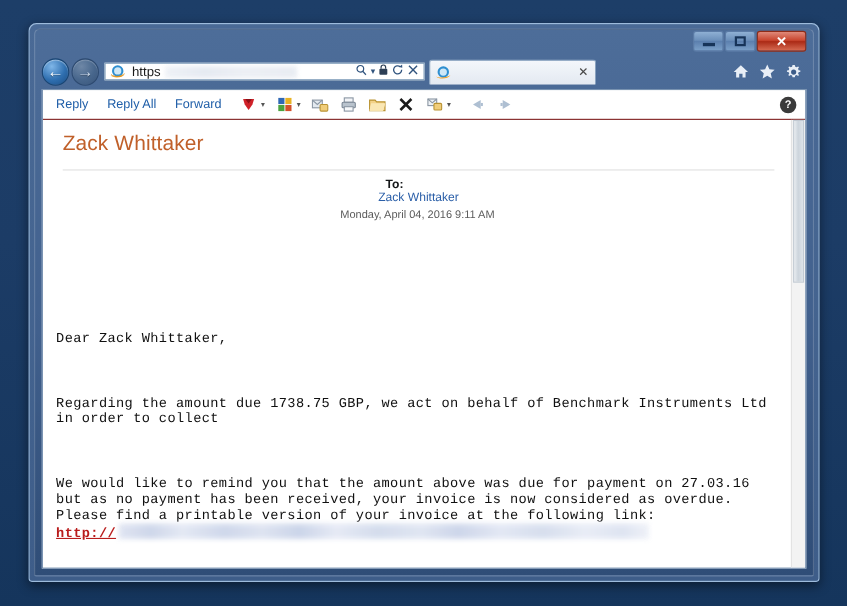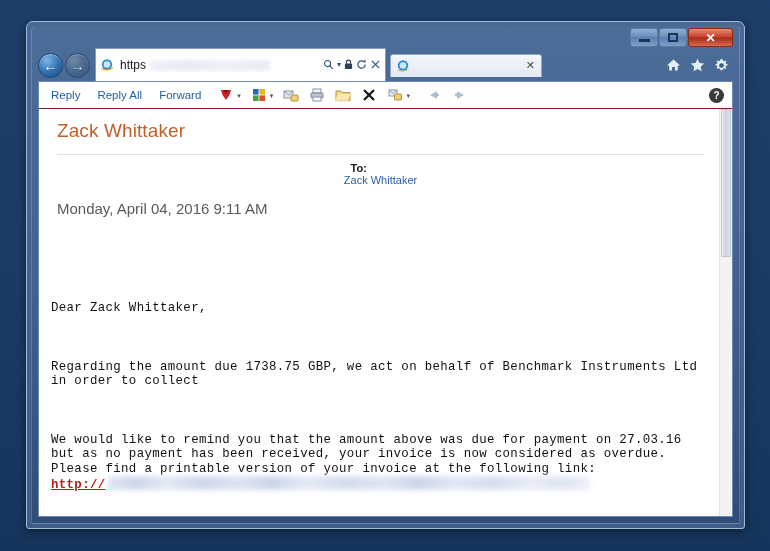--- a/index.html
+++ b/index.html
@@ -136,21 +136,21 @@
     font-size: 15px;
     line-height: 1;
     font-weight: bold;
     text-shadow: 0 1px 1px rgba(0,0,0,0.4);
   }
   .nav-fwd .arrow-glyph { color: #c9d7e7; }
 
   .addressbar {
     flex: 0 0 auto;
     width: 291px;
-    height: 34px;
+    height: 16px;
     background: #ffffff;
     border: 1px solid #7f9db9;
     display: flex;
     align-items: center;
     padding: 0 2px 0 3px;
     box-sizing: border-box;
   }
   .ie-icon {
     width: 16px; height: 16px;
     flex: 0 0 auto;
@@ -317,24 +317,24 @@
     width: 60px;
     color: #16181a;
     font-weight: bold;
     flex: 0 0 auto;
   }
   .to-value {
     color: #2b5fa8;
     text-decoration: none;
   }
   .date-row {
-    text-align: left;
-    font-size: 15px;
+    text-align: center;
+    font-size: 10px;
     color: #5a5a5a;
-    margin-top: 14px;
+    margin-top: 4px;
     padding-right: 2px;
   }
 
   
   .mail-body {
     position: absolute;
     left: 0;
     top: 190px;
     right: 14px;
     bottom: 0;

